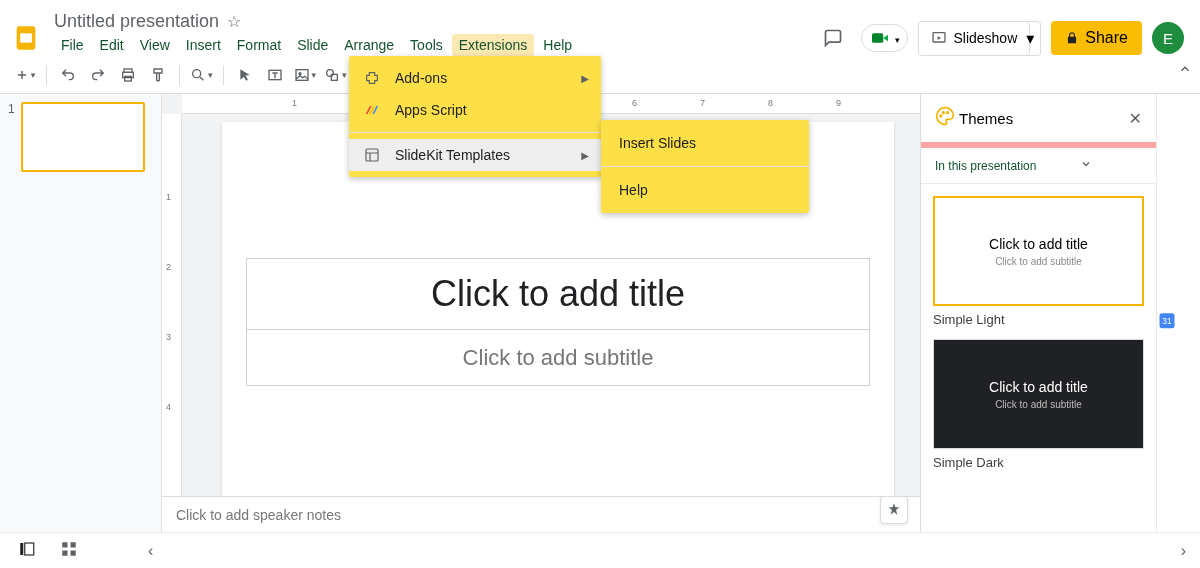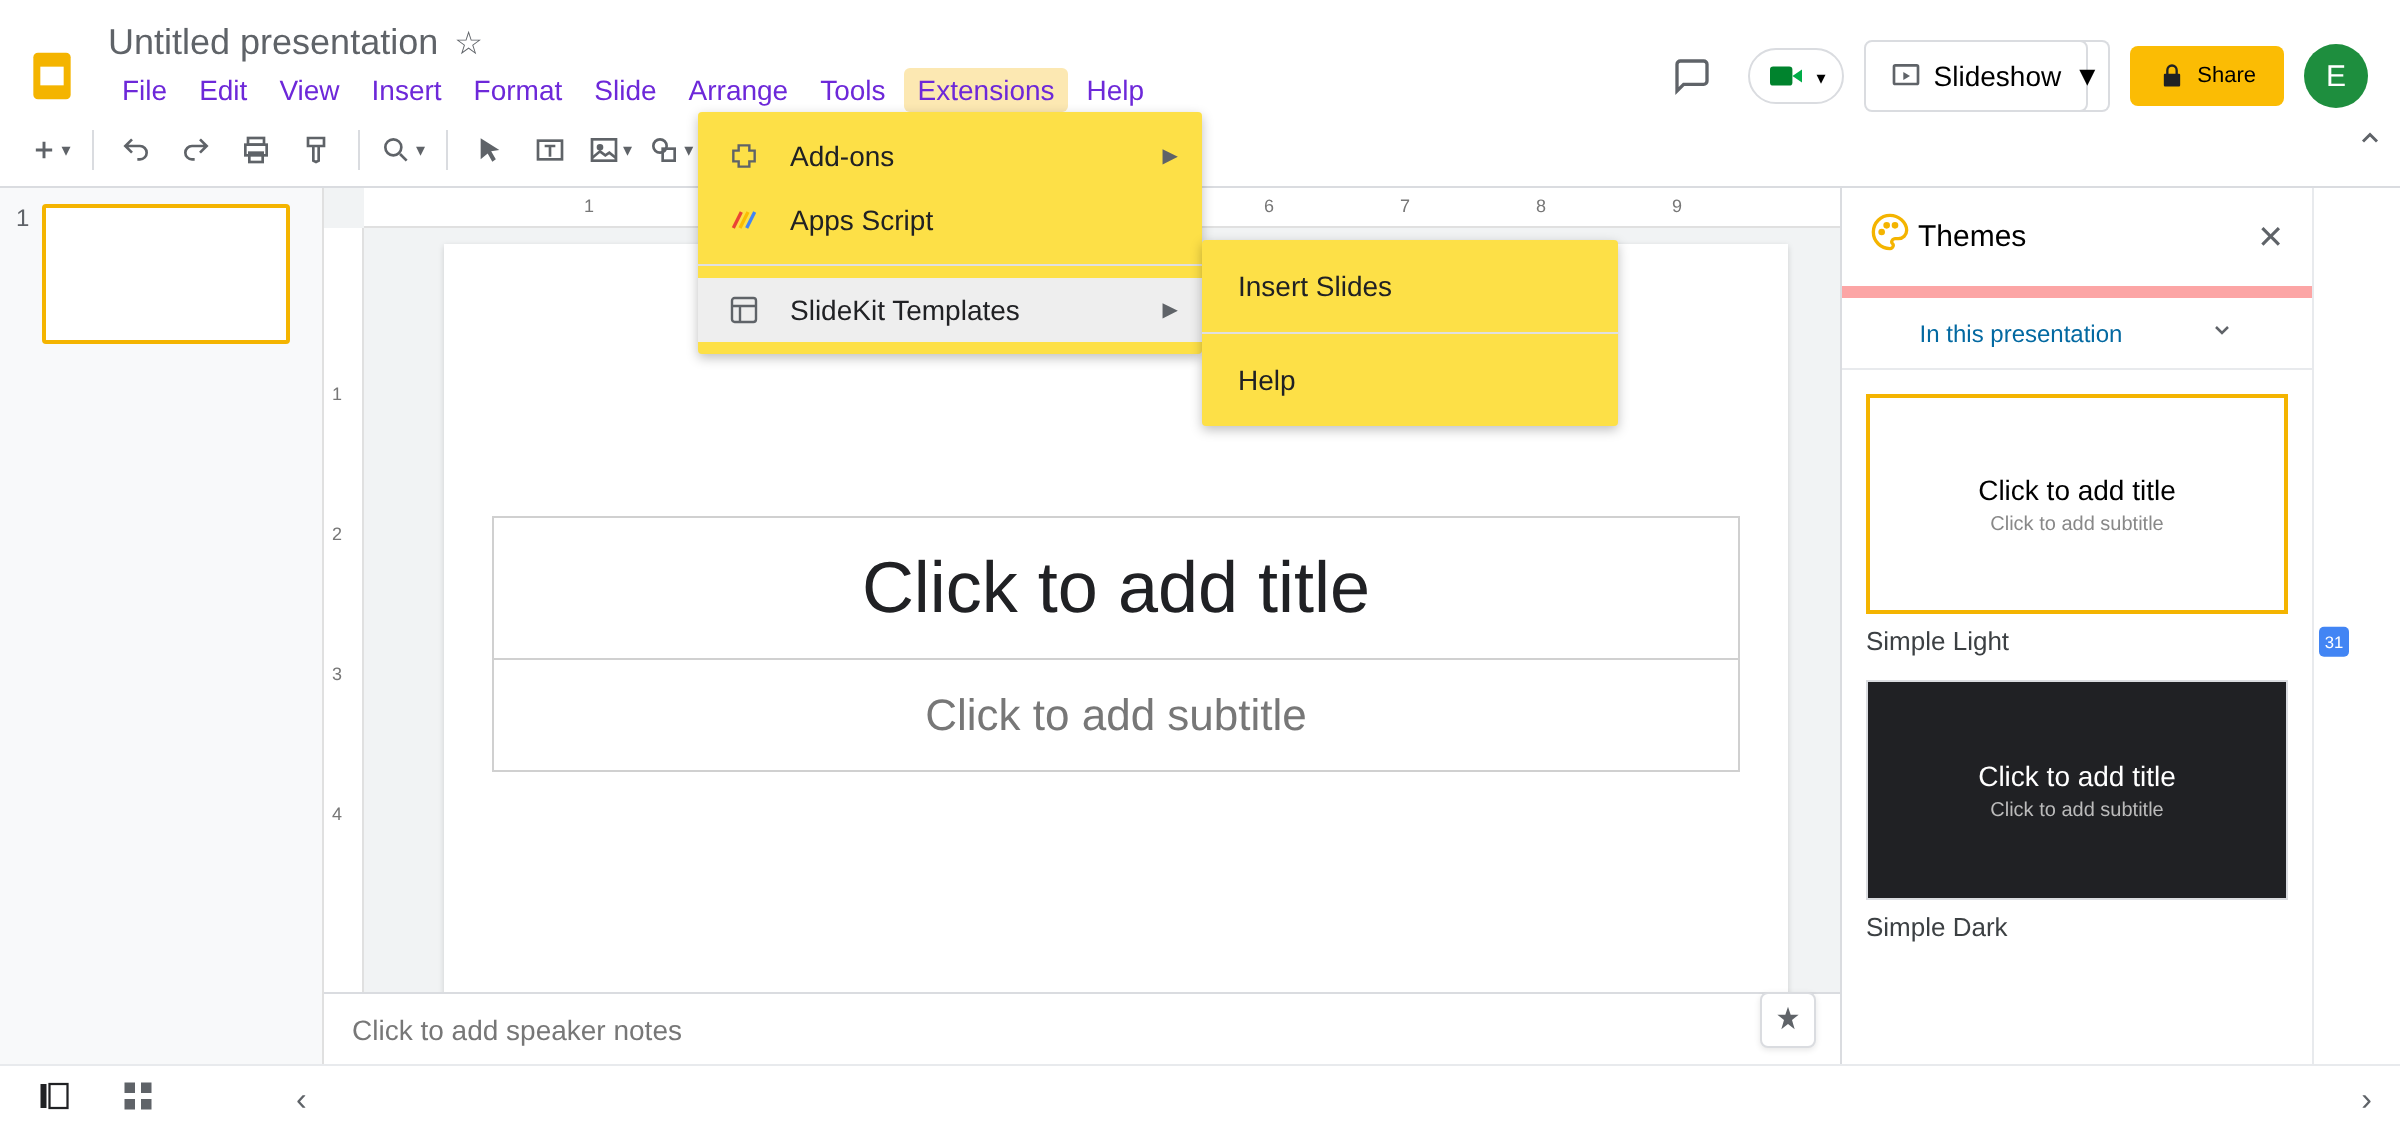--- a/index.html
+++ b/index.html
@@ -7,28 +7,28 @@
 
 
 .header { display: flex; align-items: flex-end; padding: 6px 16px 0 8px; height: 56px; }
 .app-logo { width: 36px; height: 36px; border-radius: 6px; display: flex; align-items: center; justify-content: center; margin-right: 10px; }
 .app-logo svg { width: 28px; height: 28px; }
 .title-area { flex: 1; }
 .title-row { display: flex; align-items: center; gap: 8px; }
 .doc-title { font-size: 18px; color: #5f6368; }
 .star-icon { color: #5f6368; font-size: 16px; cursor: pointer; }
 .menubar { display: flex; gap: 2px; margin-top: 2px; }
-.menubar span { font-size: 14px; color: #6d28d9; padding: 3px 7px; border-radius: 3px; cursor: pointer; }
+.menubar span { font-size: 14px; color: #14532d; padding: 3px 7px; border-radius: 3px; cursor: pointer; }
 .menubar span.active { background: #fce8b2; }
 .header-right { display: flex; align-items: center; gap: 10px; }
 .icon-btn { width: 36px; height: 36px; border-radius: 50%; display: flex; align-items: center; justify-content: center; cursor: pointer; color: #5f6368; }
 .meet-btn { border: 1px solid #dadce0; border-radius: 18px; padding: 4px 8px; display: flex; align-items: center; gap: 2px; }
 .slideshow-btn { border: 1px solid #dadce0; border-radius: 4px; padding: 7px 12px; display: flex; align-items: center; gap: 6px; font-size: 14px; cursor: pointer; }
 .slideshow-caret { border: 1px solid #dadce0; border-left: none; border-radius: 0 4px 4px 0; padding: 7px 6px; cursor: pointer; margin-left: -10px; }
-.share-btn { background: #fbbc04; border-radius: 4px; padding: 8px 14px; display: flex; align-items: center; gap: 6px; font-size: 11px; font-weight: 500; cursor: pointer; }
+.share-btn { background: #fbbc04; border-radius: 4px; padding: 8px 14px; display: flex; align-items: center; gap: 6px; font-size: 16px; font-weight: 500; cursor: pointer; }
 .avatar { width: 32px; height: 32px; border-radius: 50%; background: #1e8e3e; color: #fff; display: flex; align-items: center; justify-content: center; font-size: 15px; }
 
 
 .toolbar { height: 38px; border-bottom: 1px solid #dadce0; display: flex; align-items: center; padding: 0 12px; gap: 4px; position: relative; }
 .tool { height: 26px; min-width: 26px; display: flex; align-items: center; justify-content: center; color: #5f6368; cursor: pointer; border-radius: 3px; padding: 0 2px; }
 .tool.caret::after { content: "▾"; font-size: 9px; margin-left: 2px; color: #5f6368; }
 .tool-sep { width: 1px; height: 20px; background: #dadce0; margin: 0 4px; }
 .toolbar-collapse { position: absolute; right: 8px; top: 6px; color: #5f6368; cursor: pointer; }
 
 
@@ -57,21 +57,21 @@
 .menu-icon { width: 18px; height: 18px; display: flex; align-items: center; justify-content: center; color: #5f6368; }
 .sub-menu { left: 601px; top: 120px; width: 208px; padding: 6px 0; }
 .sub-menu .menu-item { padding: 9px 18px; }
 
 
 .themes-panel { width: 236px; border-left: 1px solid #dadce0; display: flex; flex-direction: column; background: #fff; }
 .themes-header { display: flex; align-items: center; padding: 12px 14px; gap: 4px; border-bottom: 6px solid #fca5a5; }
 .themes-header .palette { color: #f4b400; }
 .themes-header .title { font-size: 15px; flex: 1; }
 .themes-header .close { color: #5f6368; cursor: pointer; font-size: 16px; }
-.themes-sub { display: flex; align-items: center; justify-content: center; padding: 10px 14px; font-size: 12px; color: #0369a1; border-bottom: 1px solid #e8eaed; gap: 44px; }
+.themes-sub { display: flex; align-items: center; justify-content: flex-start; padding: 10px 14px; font-size: 12px; color: #14532d; border-bottom: 1px solid #e8eaed; gap: 44px; }
 .themes-list { flex: 1; overflow-y: auto; padding: 12px; }
 .theme-card { margin-bottom: 12px; }
 .theme-prev { width: 100%; height: 110px; border: 1px solid #dadce0; display: flex; flex-direction: column; align-items: center; justify-content: center; cursor: pointer; }
 .theme-prev.selected { outline: 2px solid #f4b400; outline-offset: -2px; }
 .theme-prev.dark { background: #202124; color: #fff; }
 .theme-prev .t-title { font-size: 14px; }
 .theme-prev .t-sub { font-size: 10px; color: #888; margin-top: 4px; }
 .theme-prev.dark .t-sub { color: #bbb; }
 .theme-name { font-size: 13px; color: #3c4043; margin-top: 6px; }
 .themes-footer { padding: 12px; border-top: 1px solid #e8eaed; display: flex; justify-content: center; }

